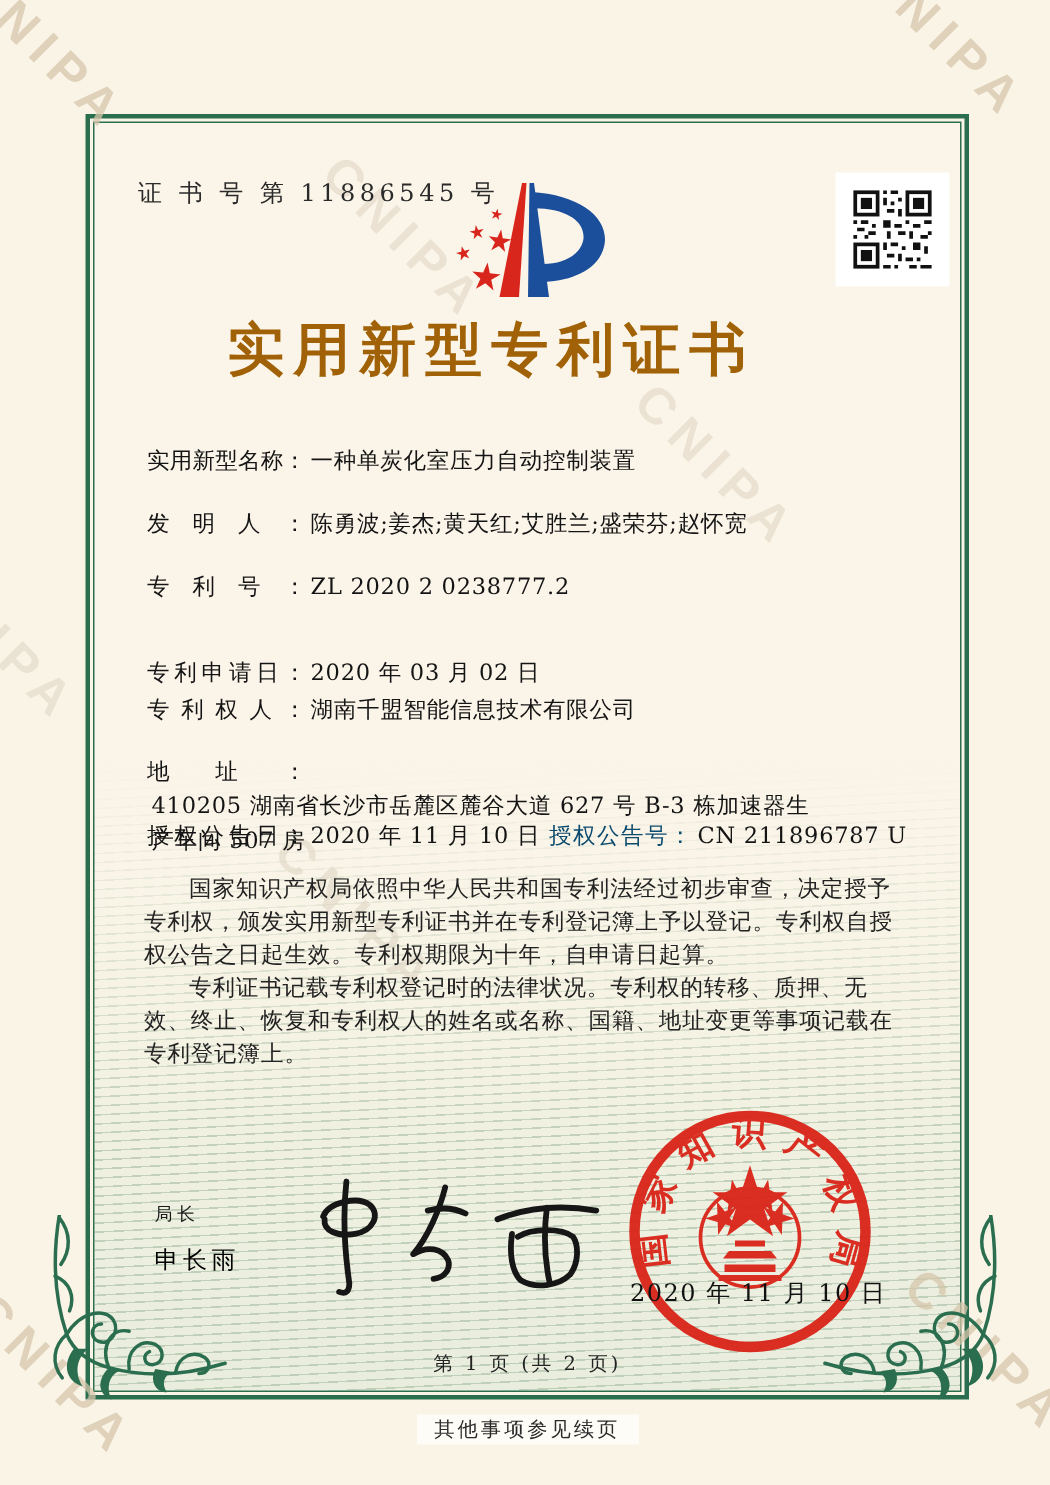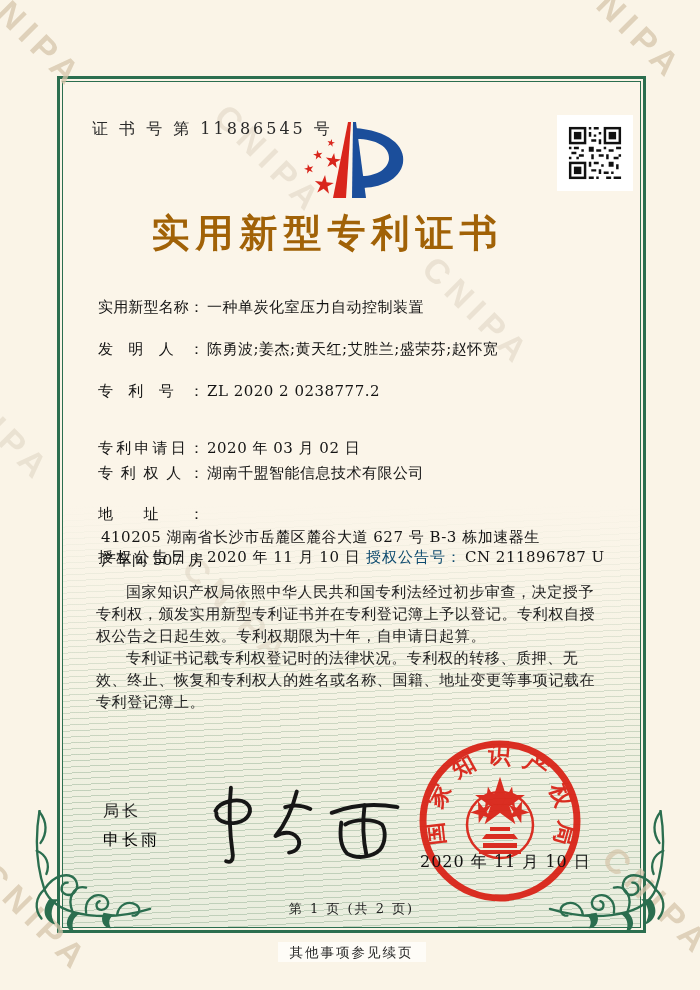--- a/index.html
+++ b/index.html
@@ -47,21 +47,21 @@
     display:inline-block; width:106px; vertical-align:top;
     text-align:justify; text-align-last:justify; color:#141414;
   }
   .val{display:inline-block; vertical-align:top; margin-left:3px; max-width:446px; letter-spacing:.5px; color:#141414;}
   .pair2{position:absolute; left:268px; top:0; white-space:nowrap;}
   .lab2{color:#0c4a6e; letter-spacing:1px;}
   
   .body-text{position:absolute; z-index:5; left:96px; top:581px; width:512px; font-size:15px; line-height:22px;}
   .body-text p{margin:0; text-indent:2em; letter-spacing:.6px; color:#222;}
   
-  .signer-title{position:absolute; z-index:5; left:103px; top:801px; font-size:16px; letter-spacing:3px; color:#1a1a1a;
+  .signer-title{position:absolute; z-index:5; left:103px; top:801px; font-size:12px; letter-spacing:3px; color:#1a1a1a;
     font-family:Liberation Mono, monospace;}
   .signer-name{position:absolute; z-index:5; left:103px; top:830px; font-size:16px; letter-spacing:3px; color:#000000;
     font-family:Liberation Serif, serif;}
   .sig{position:absolute; z-index:5; left:203px; top:778px; width:205px; height:92px;}
   
   .seal{position:absolute; z-index:6; left:412px; top:735px; width:176px; height:176px;}
   .seal svg{position:absolute; inset:0;}
   .seal-date{
     position:absolute; z-index:7; left:8px; top:117px; width:160px; text-align:center;
     font-size:16px; letter-spacing:1px; color:#111; white-space:nowrap;

